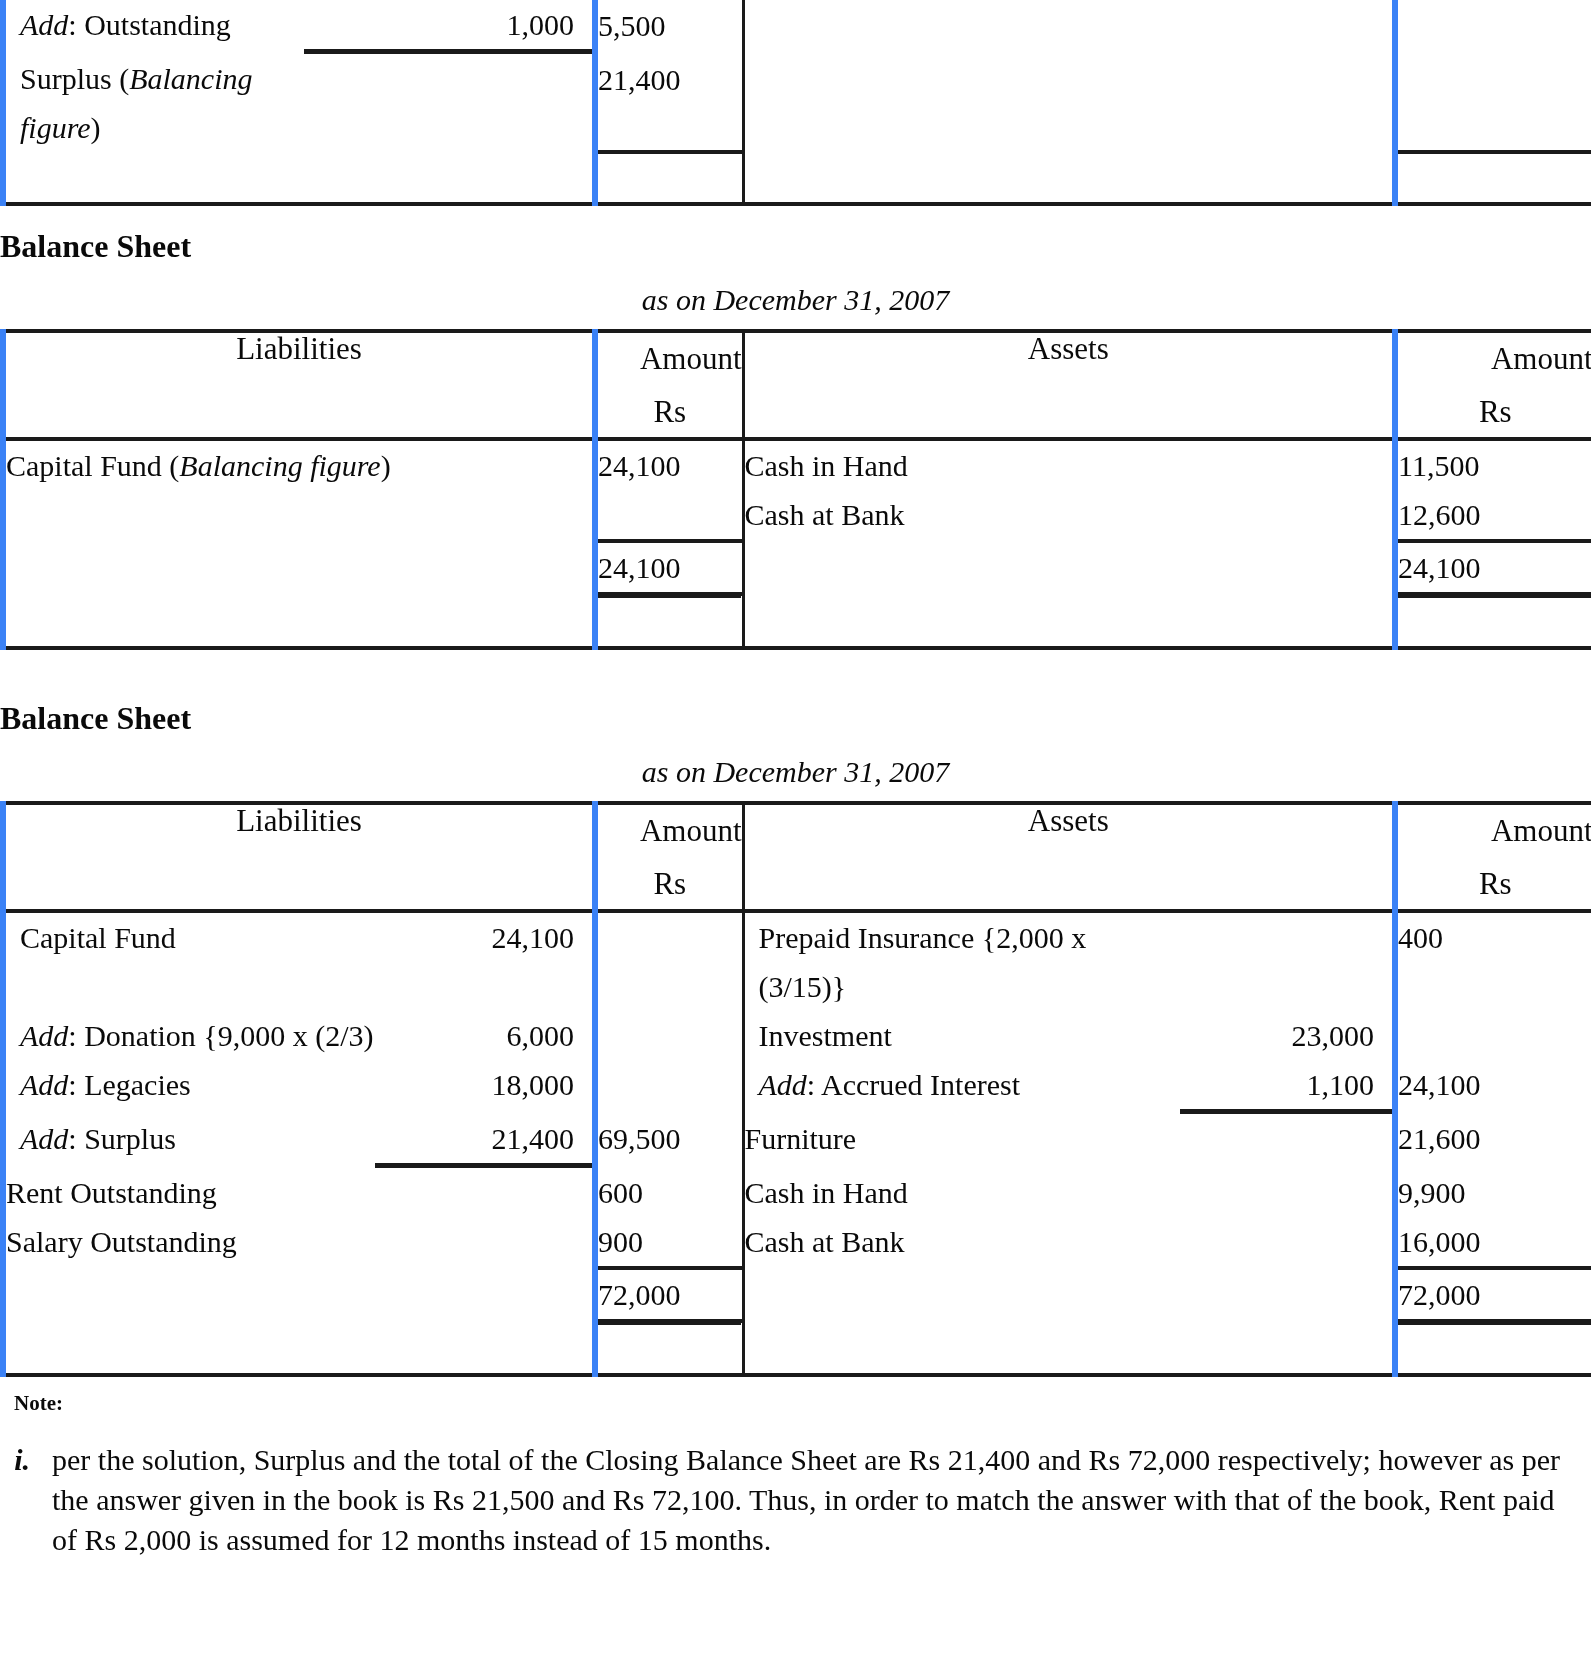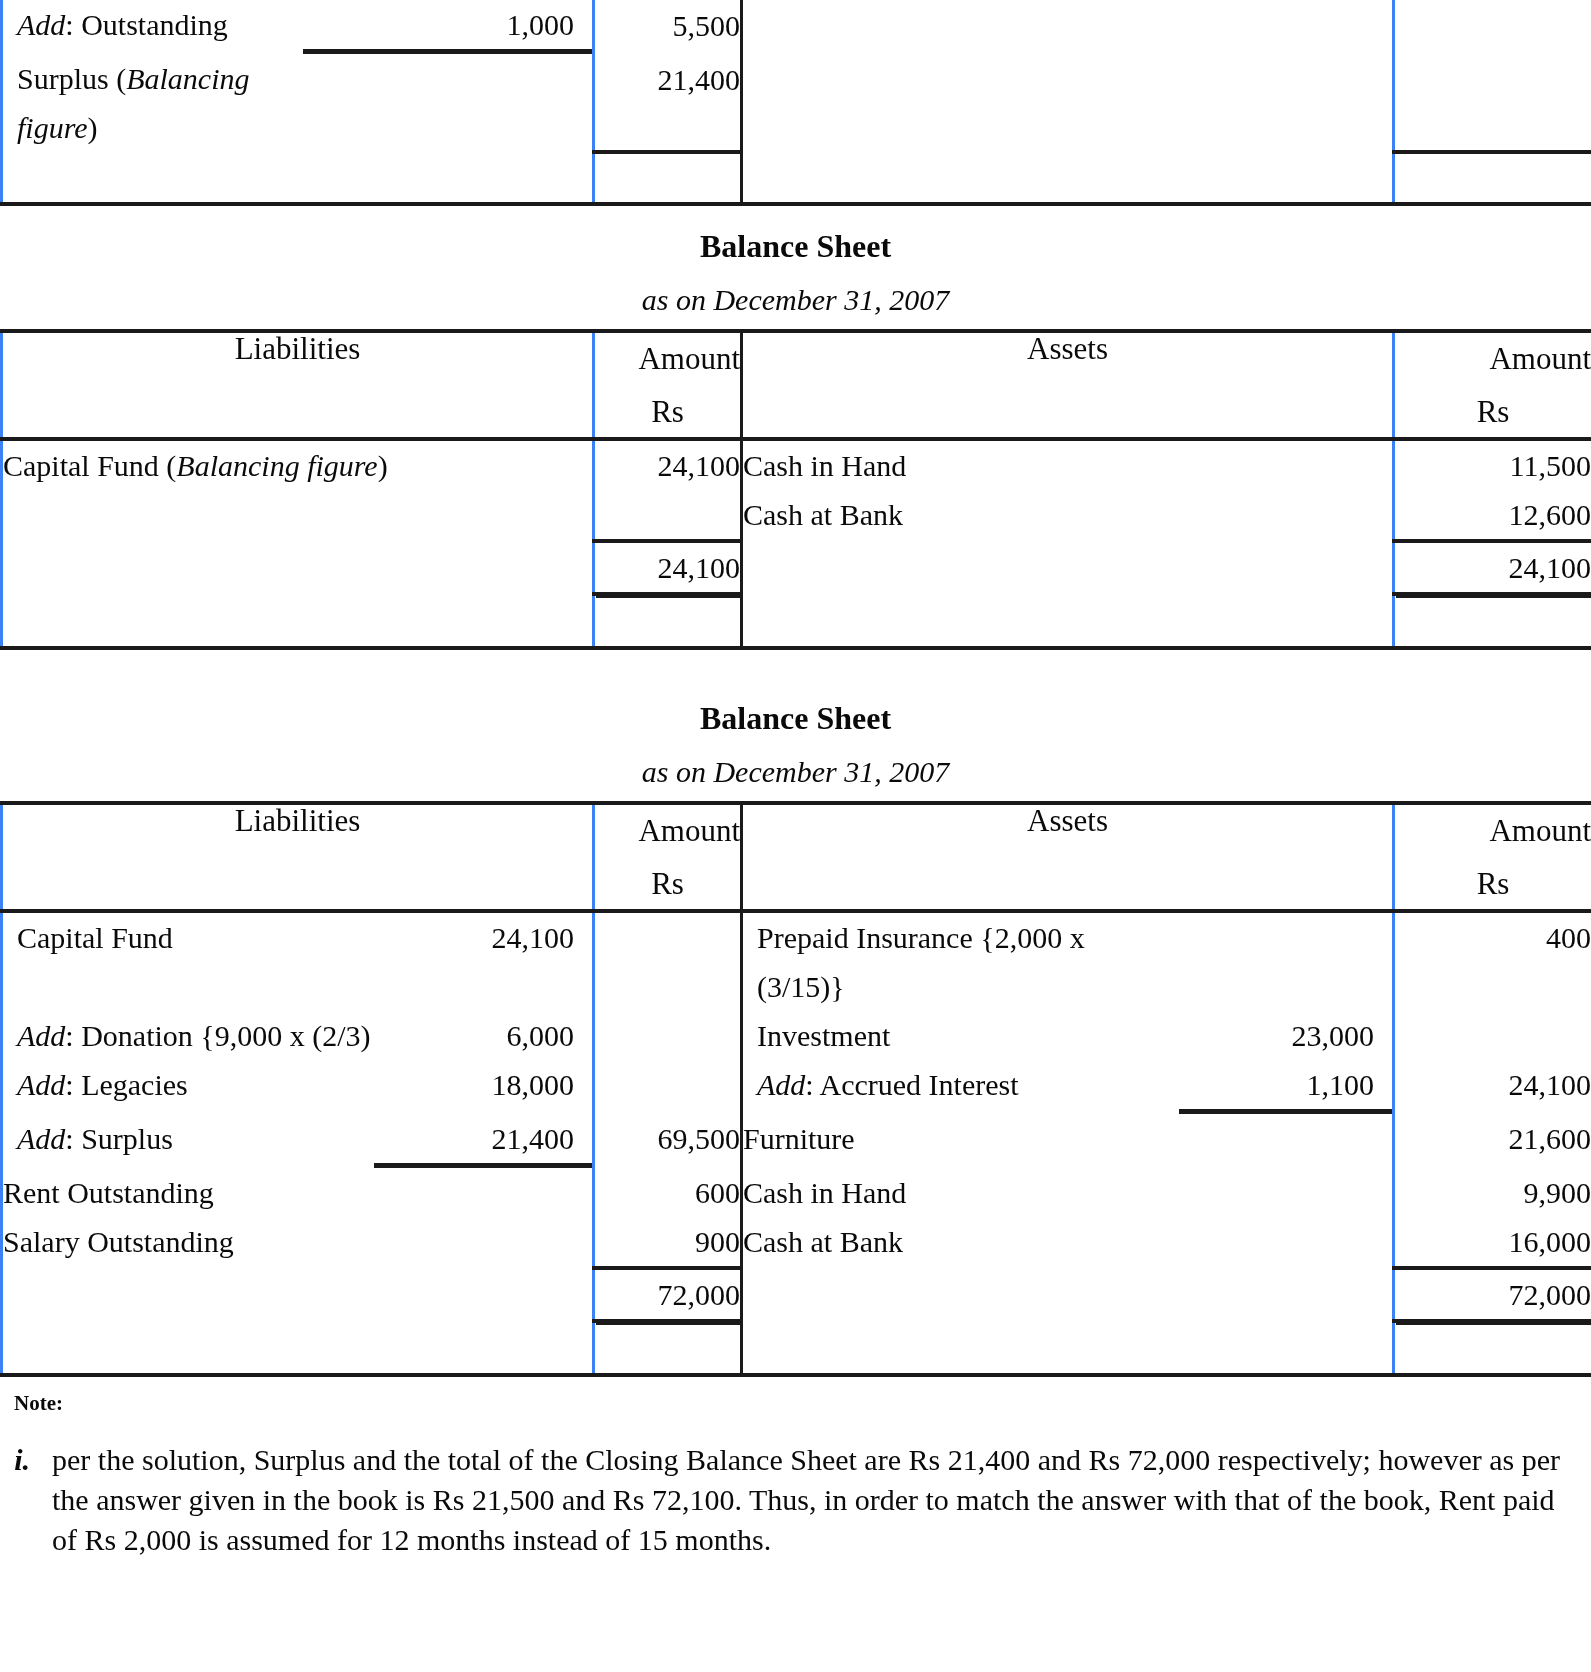--- a/index.html
+++ b/index.html
@@ -24,47 +24,47 @@
     table-layout: fixed;
     font-size: 30px;
   }
   table.acct td, table.acct th {
     padding: 0;
     vertical-align: top;
     font-weight: normal;
   }
   .bt  { border-top: 4px solid #1a1a1a; }
   .bb  { border-bottom: 4px solid #1a1a1a; }
-  .bl  { border-left: 3px solid #3b82f6; }
+  .bl  { border-left: 6px solid #3b82f6; }
   .br  { border-right: 3px solid #1a1a1a; }
 
   .cell-pad-l { padding-left: 14px; }
 
   
   .c-liab { width: 592px; }
   .c-amt1 { width: 148px; }
   .c-asset{ width: 652px; }
   .c-amt2 { width: 199px; }
 
   .hdr-cell {
     text-align: center;
     font-weight: bold;
     font-size: 31px;
     line-height: 1.0;
   }
   .hdr-amount { padding-top: 10px; text-align: right; }
   .hdr-rs { padding-top: 22px; padding-bottom: 10px; }
   .hdr-mid { padding-top: 38px; padding-bottom: 14px; }
 
-  .num { text-align: right; padding-right: 16px; white-space: nowrap; }
+  .num { text-align: left; padding-right: 16px; white-space: nowrap; }
   .row-h { height: 49px; line-height: 49px; }
 
   
   .sheet-title {
-    text-align: center;
+    text-align: left;
     font-weight: bold;
     font-size: 32px;
     padding-top: 22px;
   }
   .sheet-sub {
     text-align: center;
     font-style: italic;
     font-size: 30px;
     padding-top: 18px;
     padding-bottom: 12px;

